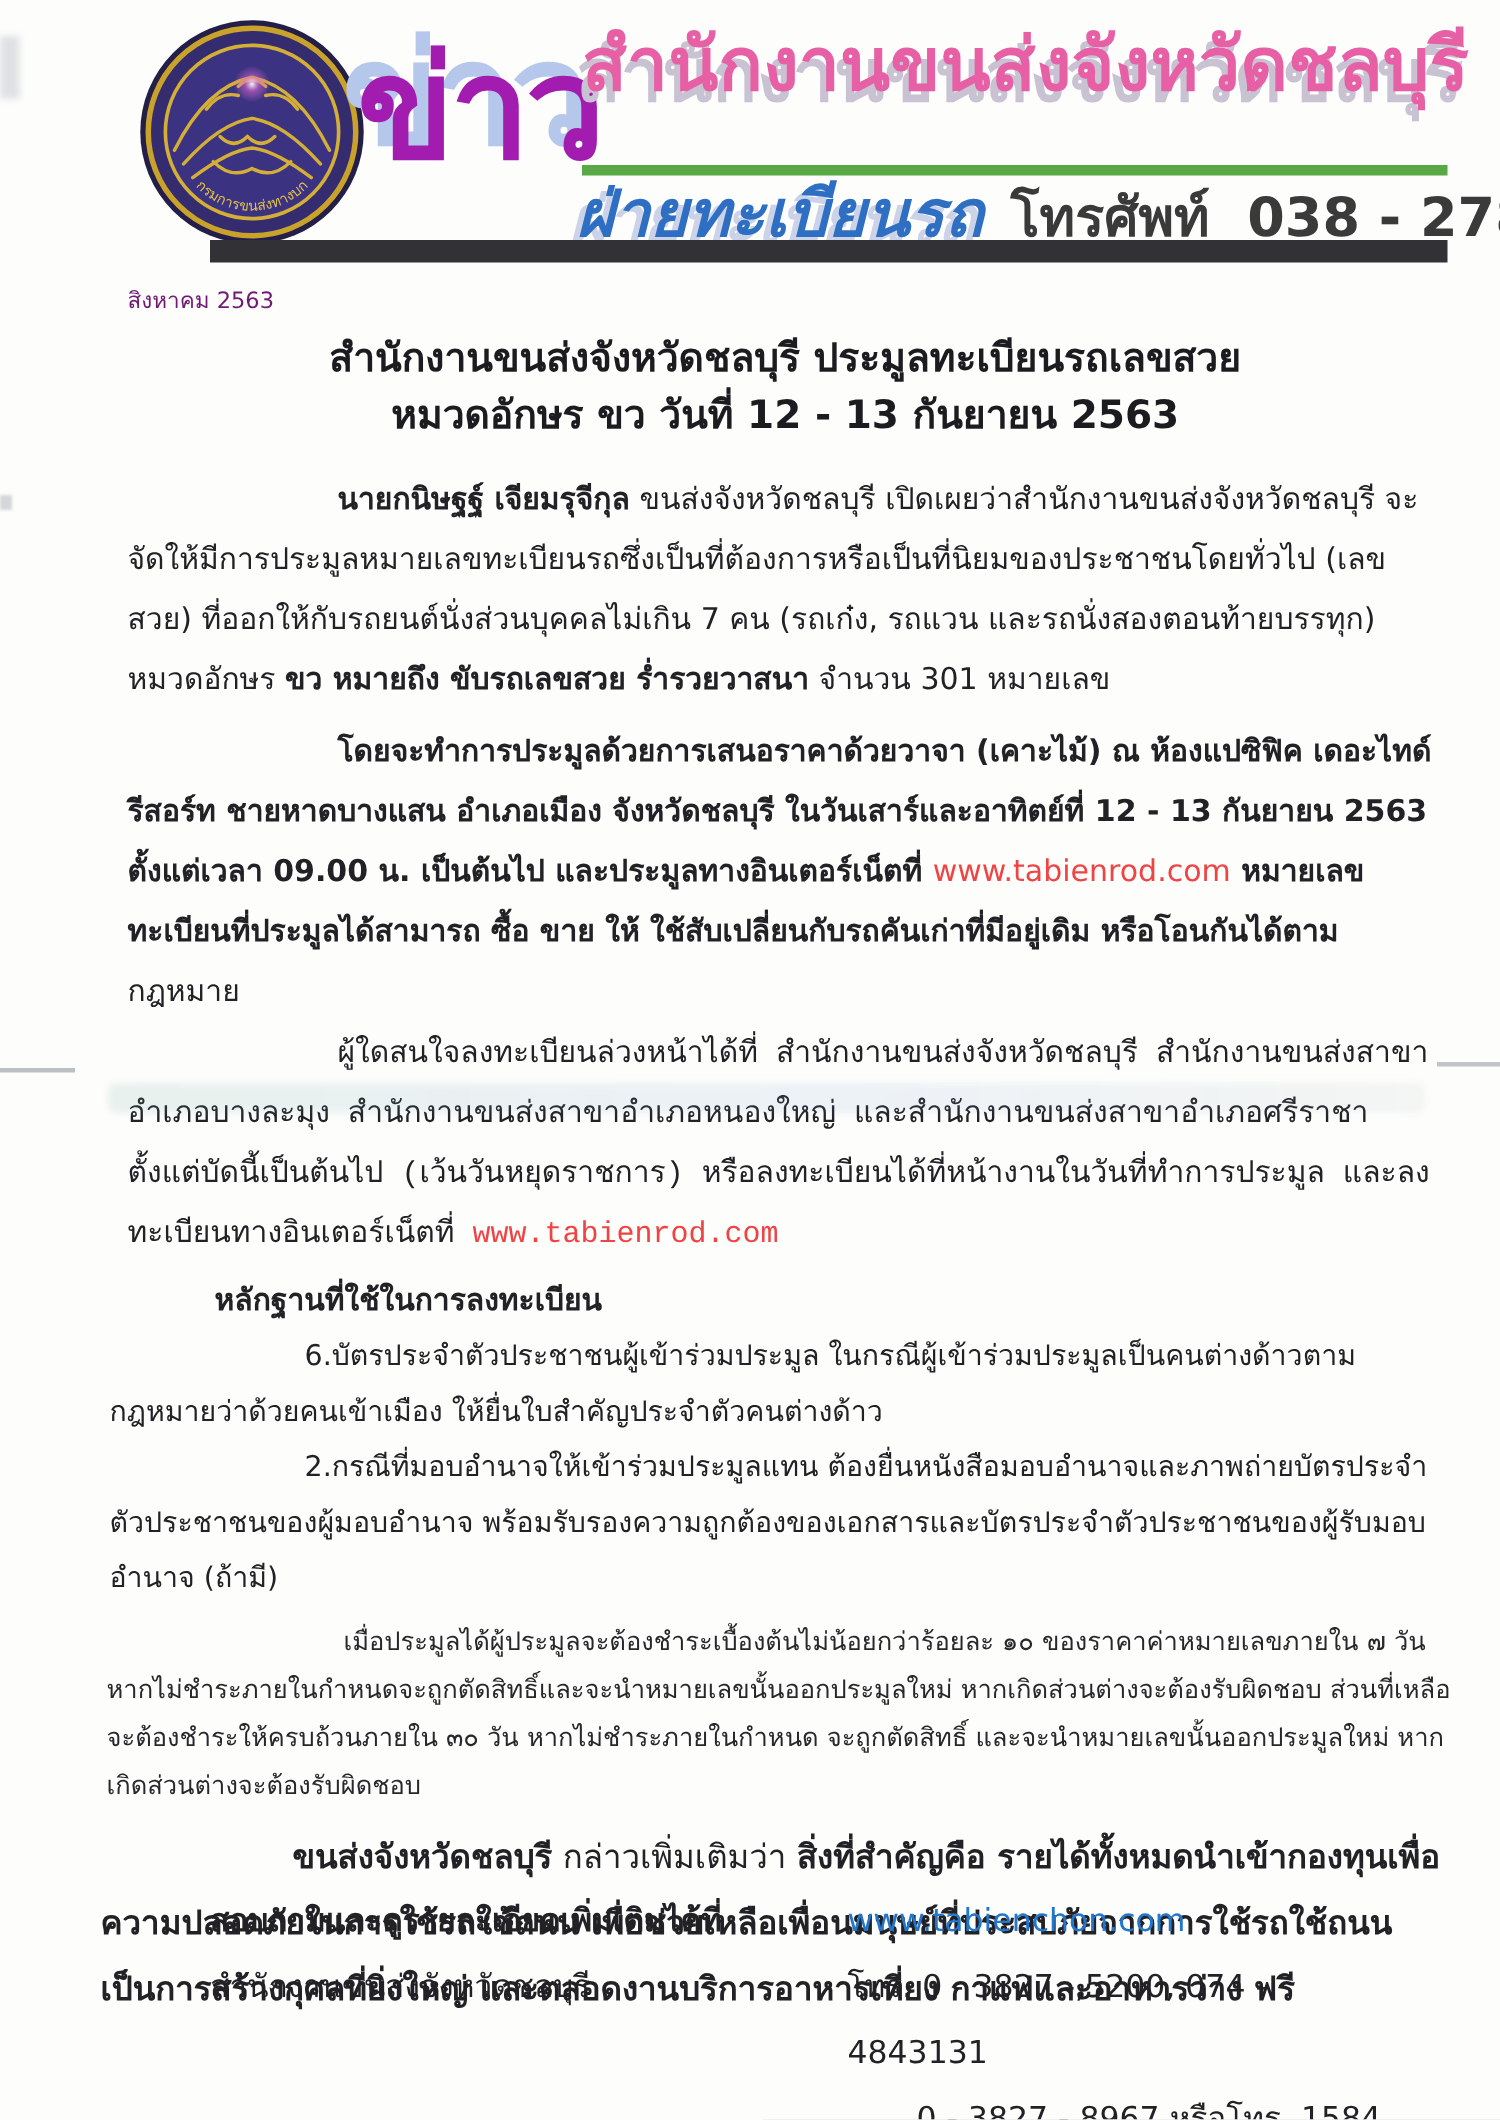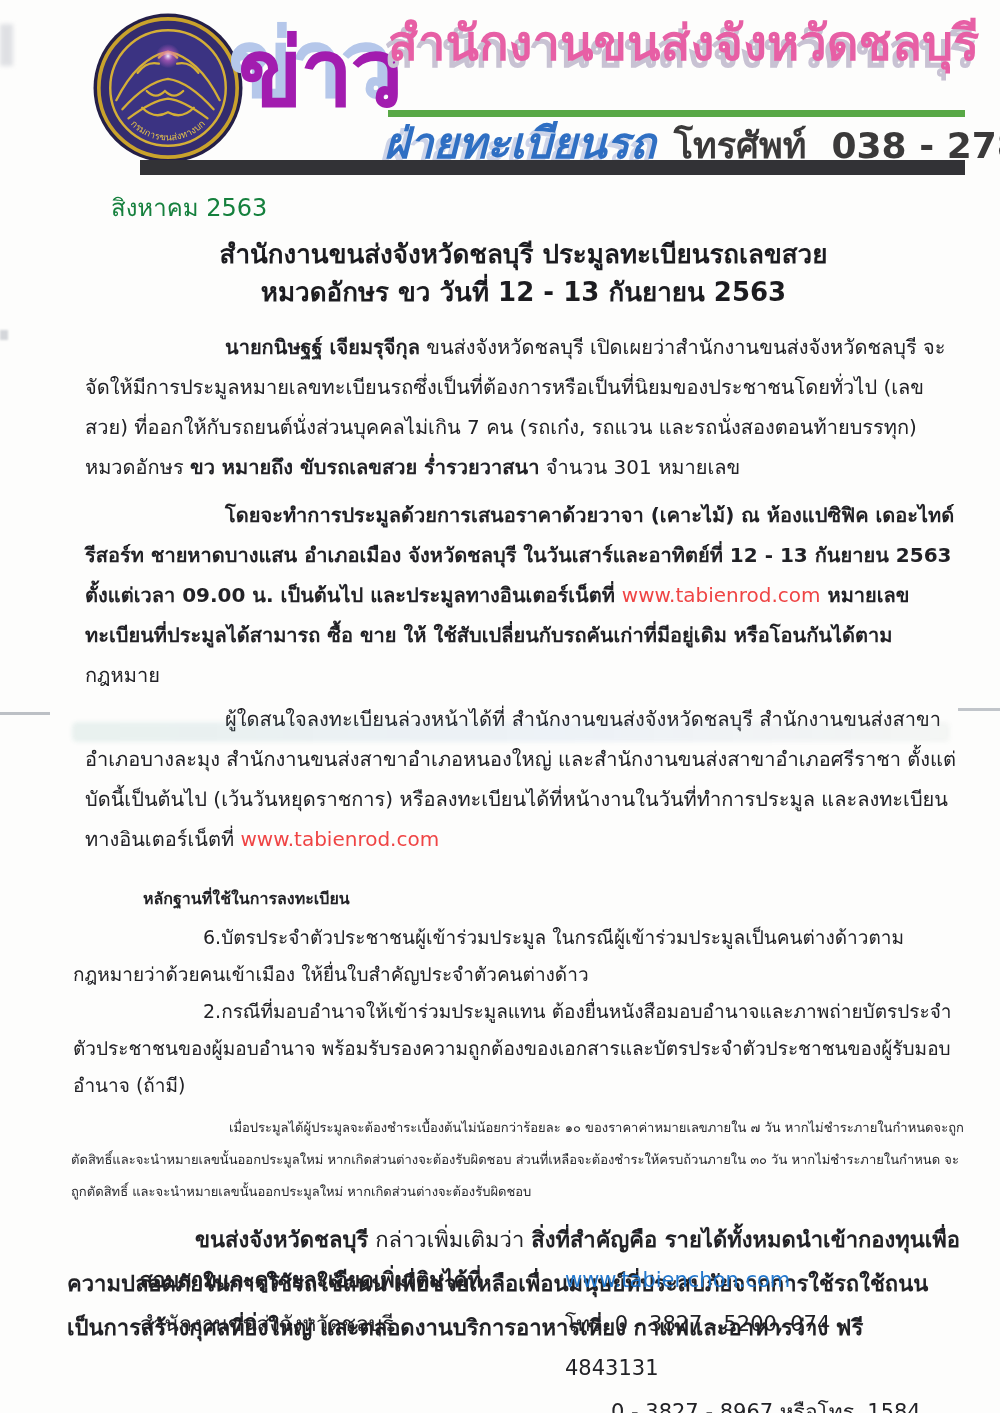--- a/index.html
+++ b/index.html
@@ -25,32 +25,32 @@
   .green-rule{position:absolute;left:388px;top:110px;width:577px;height:7px;background:#58a846;}
   .dept-row{position:absolute;left:384px;top:122px;display:flex;align-items:baseline;gap:18px;white-space:nowrap;}
   .dept-title{
     font-size:43px;font-weight:bold;font-style:italic;color:#2f6fc3;line-height:1;
     text-shadow:-5px 4px 0 #ccd3e8;
   }
   .phone-head{font-size:36px;font-weight:bold;color:#3b3a3a;line-height:1;letter-spacing:0px;}
   .header-bar{position:absolute;left:140px;top:160px;width:825px;height:15px;background:#323236;}
   
   .content{position:absolute;top:182px;left:0;right:0;padding:0 38px 0 85px;}
-  .date-line{margin-top:6px;font-size:24px;color:#15803d;margin-left:26px;}
+  .date-line{margin-top:6px;font-size:15px;color:#701a75;}
   .doc-title{margin-top:8px;text-align:center;font-size:26px;font-weight:bold;line-height:38px;color:#1c1c20;}
   .para{font-size:20px;line-height:40px;}
   .p-open{margin-top:16px;text-indent:140px;}
   .p-auction{margin-top:8px;text-indent:140px;font-weight:600;}
   .p-auction .normal-seg{font-weight:normal;}
-  .p-register{margin-top:4px;text-indent:140px;}
+  .p-register{margin-top:4px;text-indent:140px;font-family:Liberation Mono, monospace;}
   .bold-seg{font-weight:bold;}
   .url{color:#ef4444;font-weight:normal;}
-  .evidence-heading{margin-top:20px;margin-left:58px;font-size:16px;font-weight:bold;line-height:40px;}
+  .evidence-heading{margin-top:2px;margin-left:58px;font-size:20px;font-weight:bold;line-height:40px;}
   .evidence-item{font-size:19px;line-height:37px;text-indent:130px;margin-left:-12px;}
-  .payment-note{margin-top:8px;font-size:13px;line-height:32px;text-indent:158px;margin-left:-14px;margin-right:-8px;color:#28282c;}
+  .payment-note{margin-top:8px;font-size:17px;line-height:32px;text-indent:158px;margin-left:-14px;margin-right:-8px;color:#28282c;}
   .closing{margin-top:10px;font-size:22px;line-height:44px;text-indent:128px;margin-left:-18px;font-weight:bold;}
   .closing .normal-seg{font-weight:normal;}
   
   .footer{position:absolute;top:1258px;left:140px;right:60px;display:flex;font-size:21px;line-height:44px;}
   .footer-left{width:425px;}
   .inquiry-label{font-weight:bold;}
   .footer-right{flex:1;}
   .site-link{color:#2277cc;}
   .phone-line2{margin-left:46px;}
   

